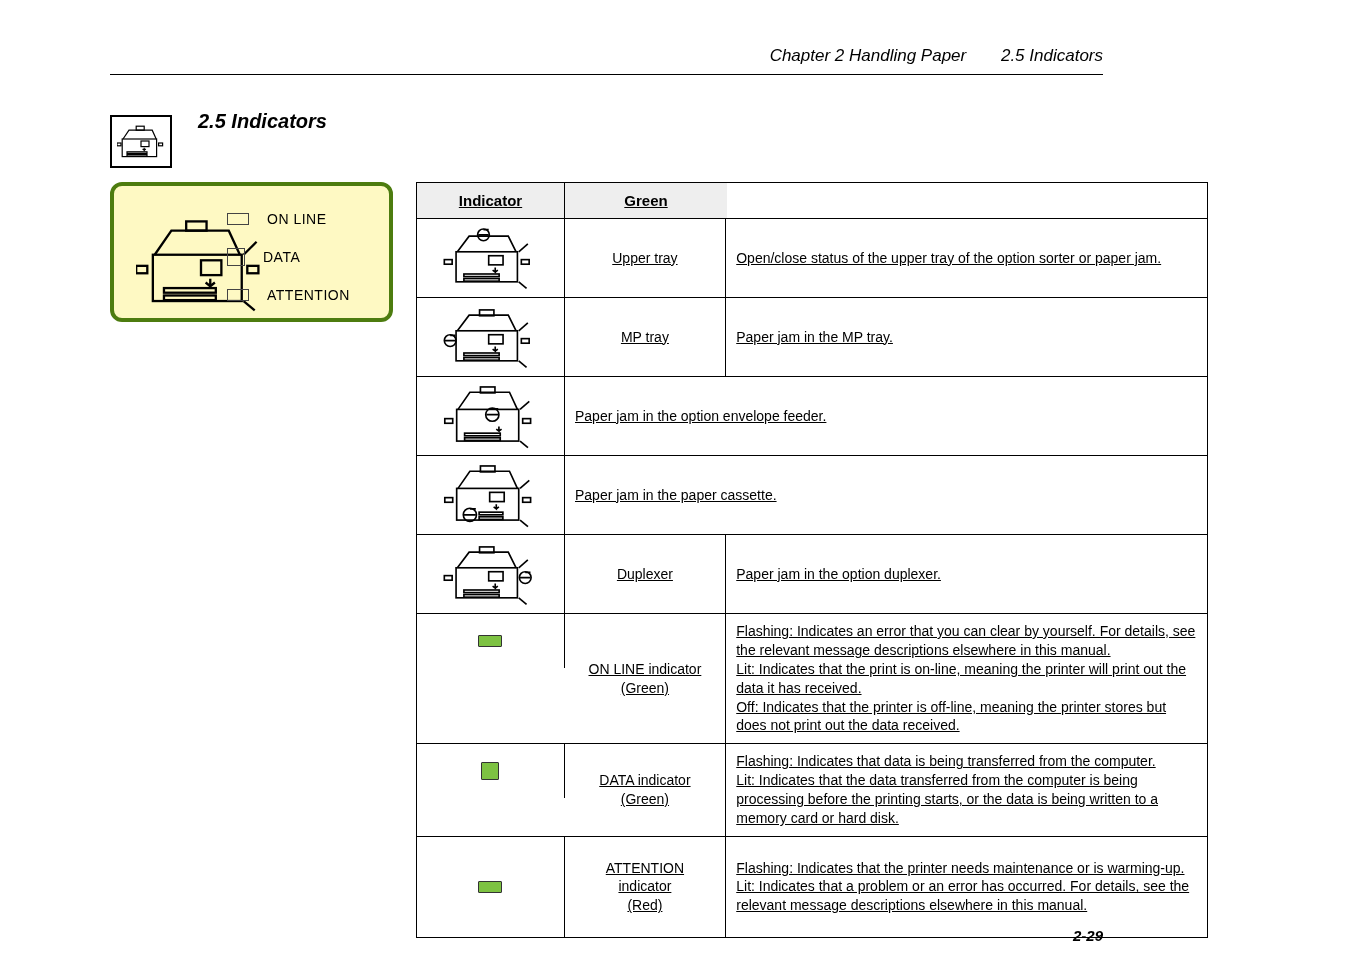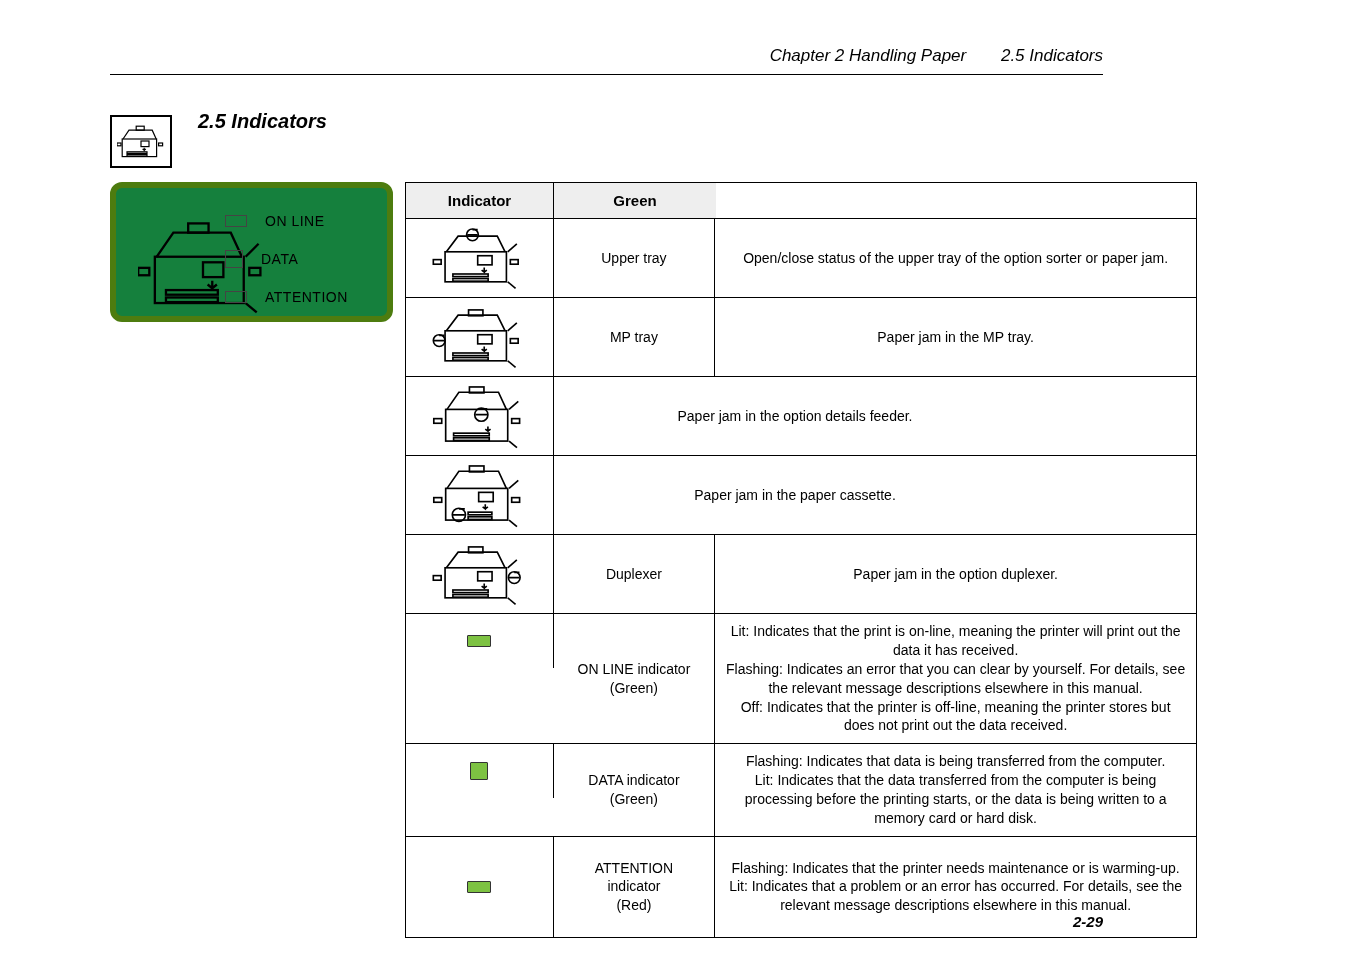--- a/index.html
+++ b/index.html
@@ -2,42 +2,42 @@
 <html><head>
 <meta charset="utf-8">
 <style>
   * { box-sizing: border-box; margin: 0; padding: 0; }
   html, body { width: 1349px; height: 954px; background: #fff; font-family: Arial, Helvetica, sans-serif; color: #000; }
   .page { position: relative; width: 1223px; height: 954px; padding: 40px 120px 30px 110px; }
   .top-rule { position: absolute; left: 110px; right: 120px; top: 74px; border-top: 1px solid #000; }
   .header-row { position: absolute; right: 120px; top: 46px; text-align: right; font-size: 17px; }
   .chapter { font-style: italic; }
   .section { font-style: italic; margin-left: 30px; }
-  .page-num { position: absolute; right: 120px; bottom: 24px; font-size: 15px; font-style: italic; font-weight: bold; }
+  .page-num { position: absolute; right: 120px; bottom: 10px; font-size: 15px; font-style: italic; font-weight: bold; }
   .heading { position: absolute; left: 198px; top: 110px; font-size: 20px; font-style: italic; font-weight: bold; }
 
-  .panel { position: absolute; left: 110px; top: 182px; width: 283px; height: 140px; border: 6px solid #4d7c0f; border-radius: 12px; background: #15803d; }
+  .panel { position: absolute; left: 110px; top: 182px; width: 283px; height: 140px; border: 4px solid #4d7c0f; border-radius: 12px; background: #fef9c3; }
   .panel-inner { position: relative; width: 100%; height: 100%; }
   .panel .printer-svg { position: absolute; left: 22px; top: 28px; }
 
   .panel-leds { position: absolute; right: 12px; top: 14px; width: 150px; }
   .panel-led-row { display: flex; align-items: center; height: 38px; }
   .led-slot { width: 22px; height: 12px; border: 1.5px solid #444; display:inline-block; }
   .led-big { width: 18px; height: 18px; border: 1.5px solid #444; }
   .led-label { margin-left: 18px; font-size: 14px; letter-spacing: .5px; }
 
-  .table { position: absolute; left: 405px; top: 182px; width: 792px; border: 1px solid #000; border-bottom: none; }
+  .table { position: absolute; left: 416px; top: 182px; width: 792px; border: 1px solid #000; border-bottom: none; text-decoration: underline; }
   .row { display: flex; border-bottom: 1px solid #000; }
   .cell { border-right: 1px solid #000; }
   .cell:last-child { border-right: none; }
   .c1 { width: 148px; }
   .c2 { width: 162px; }
   .c3 { width: 482px; }
   .th { background: #eee; font-weight: bold; font-size: 15px; display:flex; align-items:center; justify-content:center; height:35px; }
-  .td { font-size: 14px; padding: 8px 10px; display:flex; flex-direction: column; justify-content:center; line-height: 1.35; text-align: center; }
+  .td { font-size: 14px; padding: 8px 10px; display:flex; flex-direction: column; justify-content:center; line-height: 1.35; }
   .td-center { align-items: center; }
   .icon-cell { height: 78px; display:flex; align-items:center; justify-content:center; }
   .icon-cell-short { height: 54px; }
   .icon-cell-tall { height: 100px; }
 
   .green-rect { width: 24px; height: 12px; background: #7dc242; border: 1px solid #333; border-radius: 1px; }
   .green-sq { width: 18px; height: 18px; background: #7dc242; border: 1px solid #333; border-radius: 1px; }
 
   .overlay-icon-box { position: absolute; left: 110px; top: 115px; width: 62px; height: 53px; border: 2px solid #000; display:flex; align-items:center; justify-content:center; }
 </style>
@@ -167,21 +167,21 @@
             <path d="M82 66 l0 7 l-4 -3 m4 3 l4 -3"></path>
             <rect x="30" y="76" width="54" height="4"></rect>
               <rect x="30" y="83" width="54" height="4"></rect>
             <rect x="0" y="54" width="12" height="7"></rect>
               <rect x="118" y="54" width="12" height="7"></rect>
             <path d="M114 40 L128 28"></path>
               <path d="M114 88 L126 98"></path>
           </g>
         </svg>
       </div>
-      <div class="cell c3 td">Paper jam in the option details feeder.</div>
+      <div class="cell c3 td">Paper jam in the option envelope feeder.</div>
     </div>
 
     <div class="row">
       <div class="cell c1 icon-cell">
         <svg width="110" height="66" viewBox="0 0 140 100">
           <g fill="none" stroke="#000" stroke-width="2.5">
             <rect x="18" y="40" width="94" height="48"></rect>
             <path d="M20 40 L38 14 L98 14 L110 40"></path>
             <rect x="54" y="6" width="22" height="9"></rect>
             <rect x="68" y="46" width="22" height="14"></rect>
@@ -225,22 +225,22 @@
 
     <div class="row">
       <div class="cell c1 icon-cell icon-cell-short">
         <span class="green-rect"></span>
       </div>
       <div class="cell c2 td td-center">
         <div>ON LINE indicator</div>
         <div>(Green)</div>
       </div>
       <div class="cell c3 td">
+        <div>Flashing: Indicates an error that you can clear by yourself. For details, see the relevant message descriptions elsewhere in this manual.</div>
         <div>Lit: Indicates that the print is on-line, meaning the printer will print out the data it has received.</div>
-        <div>Flashing: Indicates an error that you can clear by yourself. For details, see the relevant message descriptions elsewhere in this manual.</div>
         <div>Off: Indicates that the printer is off-line, meaning the printer stores but does not print out the data received.</div>
       </div>
     </div>
 
     <div class="row">
       <div class="cell c1 icon-cell icon-cell-short">
         <span class="green-sq"></span>
       </div>
       <div class="cell c2 td td-center">
         <div>DATA indicator</div>

